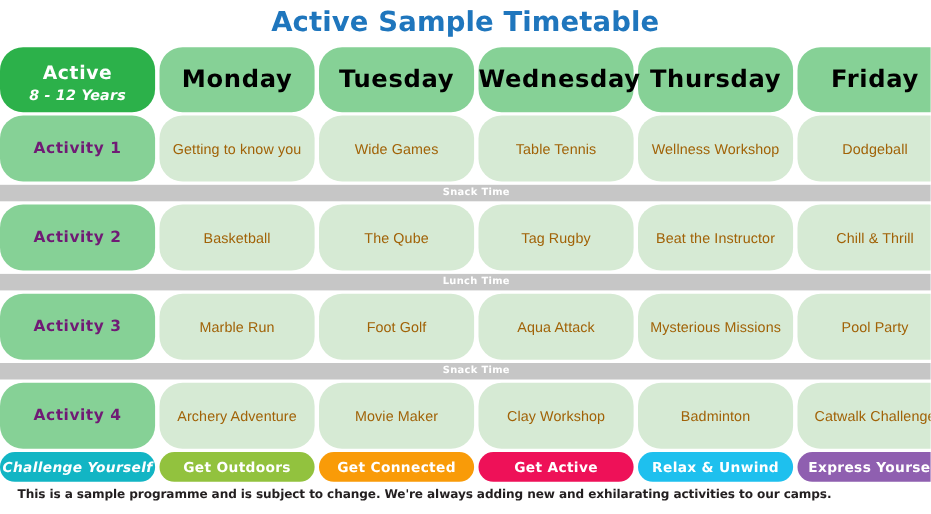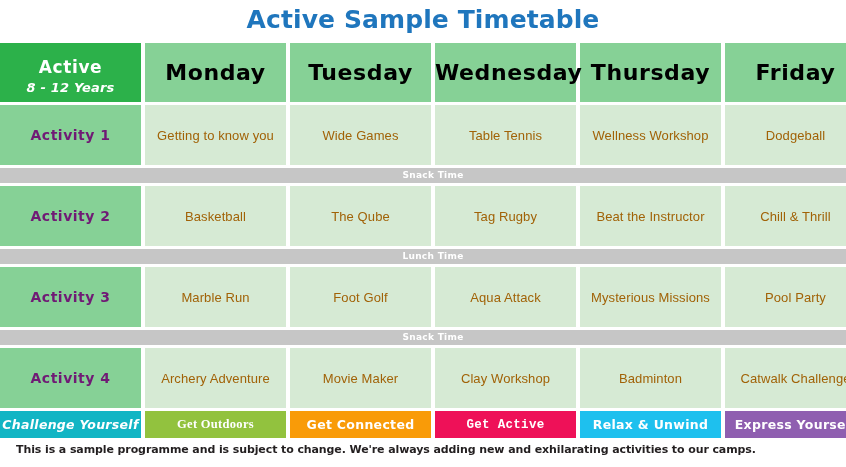--- a/index.html
+++ b/index.html
@@ -44,20 +44,21 @@
     table-layout: fixed;
     margin: 0;
     margin-left: -4px;
     margin-top: 0px;
   }
   .timetable td {
     padding: 0;
     margin: 0;
     vertical-align: middle;
     text-align: center;
+    border-radius: 21px;
   }
 
   col.c-label { width: 141px; }
   col.c-day   { width: 141px; }
 
   
   .hdr-corner {
     background: #2cb14a;
     height: 59px;
     color: #ffffff;
@@ -233,23 +234,23 @@
         <td class="act-label">Activity 4</td>
         <td class="act-cell">Archery Adventure</td>
         <td class="act-cell">Movie Maker</td>
         <td class="act-cell">Clay Workshop</td>
         <td class="act-cell">Badminton</td>
         <td class="act-cell">Catwalk Challenge</td>
       </tr>
 
       <tr>
         <td class="cat-cell" style="background-color: rgb(18, 181, 196); font-style: italic;">Challenge Yourself</td>
-        <td class="cat-cell" style="background-color: rgb(146, 194, 62); font-family: Liberation Serif, serif;">Get Outdoors</td>
+        <td class="cat-cell" style="background-color: rgb(146, 194, 62);">Get Outdoors</td>
         <td class="cat-cell" style="background-color: rgb(249, 155, 8);">Get Connected</td>
-        <td class="cat-cell" style="background-color: rgb(238, 17, 88); font-family: Liberation Mono, monospace;">Get Active</td>
+        <td class="cat-cell" style="background-color: rgb(238, 17, 88);">Get Active</td>
         <td class="cat-cell" style="background-color: rgb(30, 192, 238);">Relax &amp; Unwind</td>
         <td class="cat-cell" style="background-color: rgb(143, 95, 176);">Express Yourself</td>
       </tr>
 
     </tbody>
   </table>
 
   <div class="disclaimer">This is a sample programme and is subject to change. We're always adding new and exhilarating activities to our camps.</div>
 
 </div>

